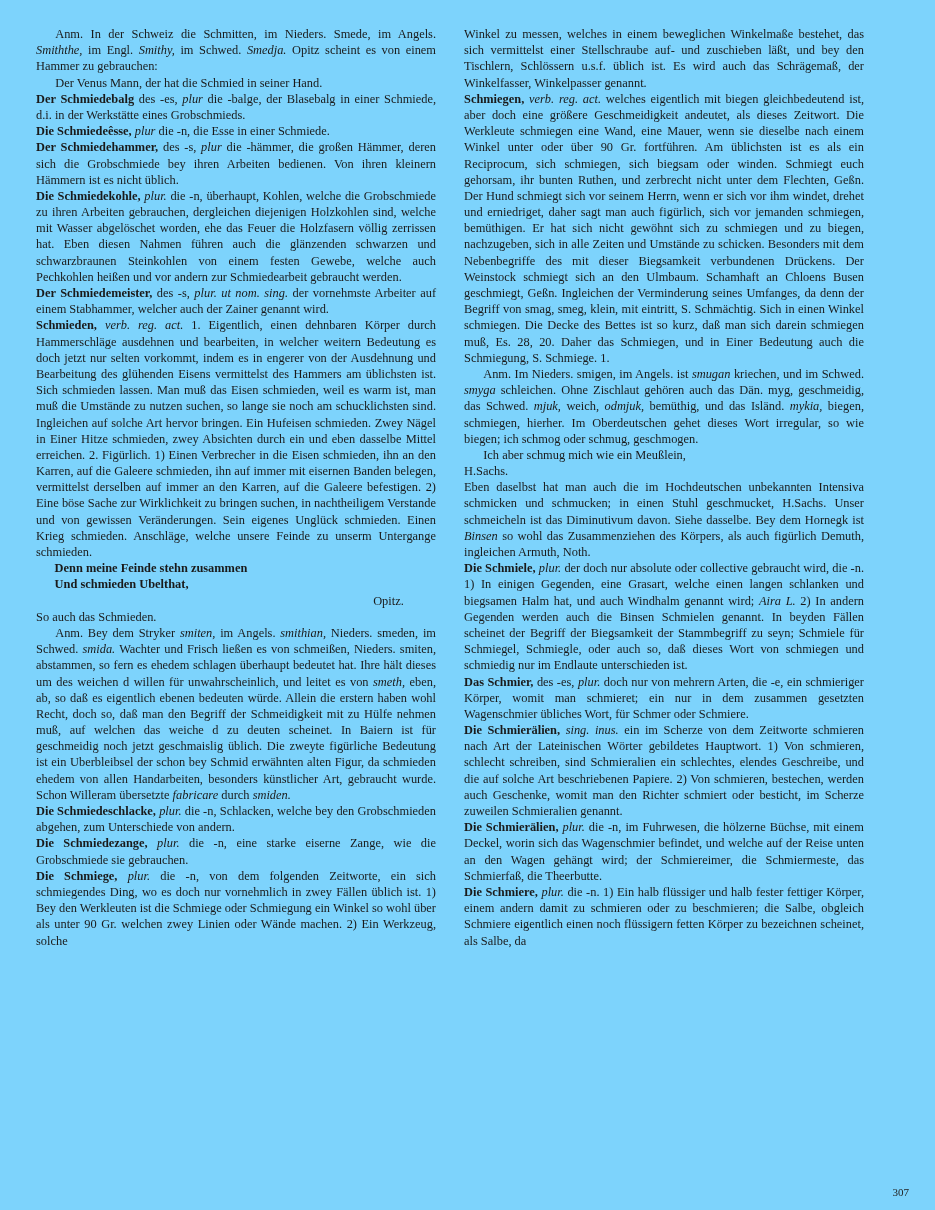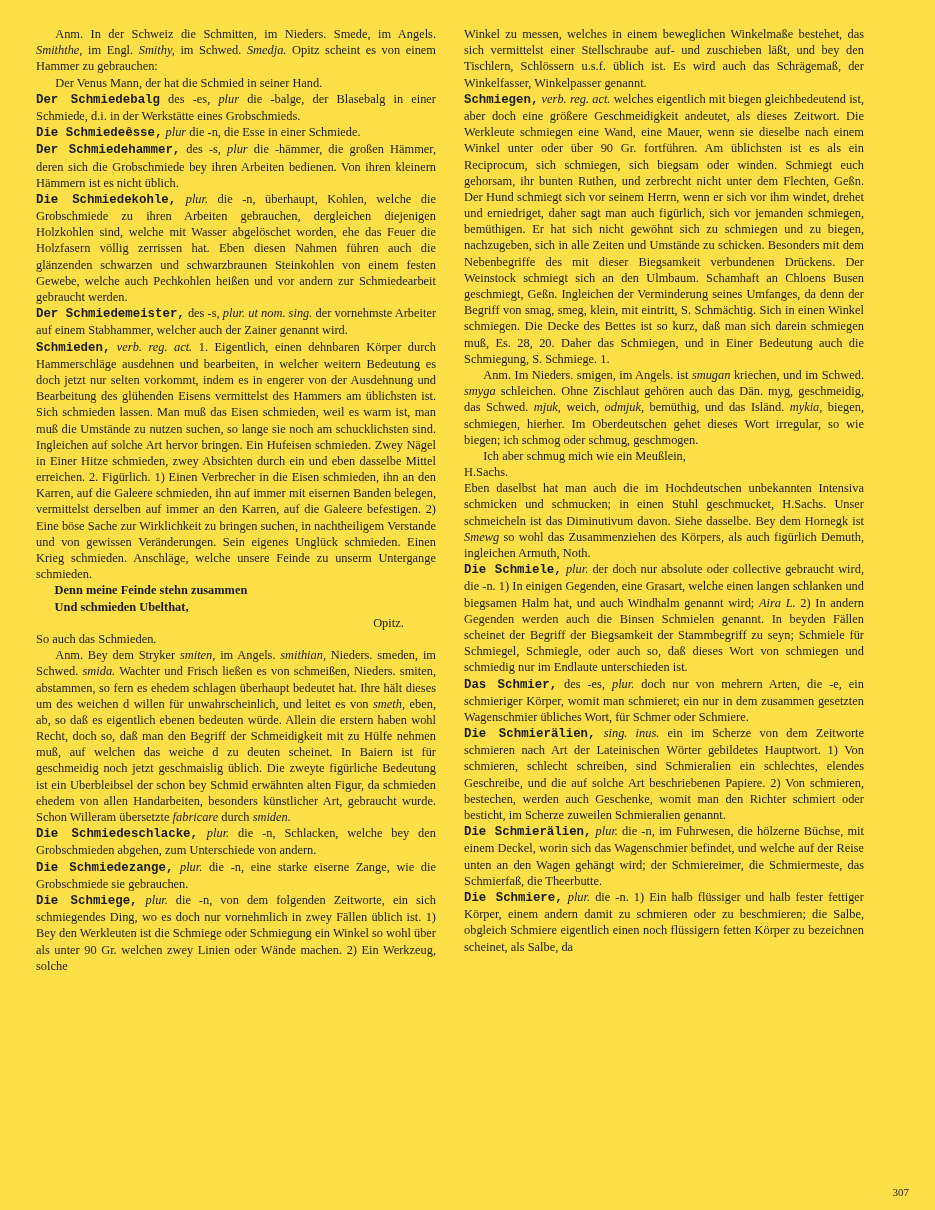--- a/index.html
+++ b/index.html
@@ -4,21 +4,21 @@
 <style>
   html, body {
     margin: 0;
     padding: 0;
     background: #ffffff;
   }
   .page {
     position: relative;
     width: 935px;
     height: 1210px;
-    background: #fde047;
+    background: #7dd3fc;
     font-family: "Liberation Serif", serif;
     color: #1a1a1a;
     box-sizing: border-box;
     padding: 26px 36px 18px 36px;
     overflow: hidden;
   }
   .columns {
     display: flex;
     gap: 28px;
     height: 1140px;
@@ -48,21 +48,21 @@
   .sig {
     text-align: right;
     padding-right: 2.6em;
     text-align: right;
     text-indent: 0;
   }
   .sig2 {
     padding-right: 4.2em;
     text-indent: 0;
   }
-  b { font-weight: bold; font-family: Liberation Mono, monospace; }
+  b { font-weight: bold; }
   i { font-style: italic; }
   .pagenum {
     position: absolute;
     right: 26px;
     bottom: 12px;
     font-size: 11px;
     color: #222;
     font-family: "Liberation Serif", serif;
   }
 </style>
@@ -88,21 +88,21 @@
         <p class="p-flat"><b>Die Schmiedeschlacke,</b><span> </span><i>plur.</i><span> die -n, Schlacken, welche bey den Grobschmieden abgehen, zum Unterschiede von andern.</span></p>
         <p class="p-flat"><b>Die Schmiedezange,</b><span> </span><i>plur.</i><span> die -n, eine starke eiserne Zange, wie die Grobschmiede sie gebrauchen.</span></p>
         <p class="p-flat"><b>Die Schmiege,</b><span> </span><i>plur.</i><span> die -n, von dem folgenden Zeitworte, ein sich schmiegendes Ding, wo es doch nur vornehmlich in zwey Fällen üblich ist. 1) Bey den Werkleuten ist die Schmiege oder Schmiegung ein Winkel so wohl über als unter 90 Gr. welchen zwey Linien oder Wände machen. 2) Ein Werkzeug, solche</span></p>
       </div>
     <div class="col" id="col-right">
         <p class="p-flat"><span>Winkel zu messen, welches in einem beweglichen Winkelmaße bestehet, das sich vermittelst einer Stellschraube auf- und zuschieben läßt, und bey den Tischlern, Schlössern u.s.f. üblich ist. Es wird auch das Schrägemaß, der Winkelfasser, Winkelpasser genannt.</span></p>
         <p class="p-flat"><b>Schmiegen,</b><span> </span><i>verb. reg. act.</i><span> welches eigentlich mit biegen gleichbedeutend ist, aber doch eine größere Geschmeidigkeit andeutet, als dieses Zeitwort. Die Werkleute schmiegen eine Wand, eine Mauer, wenn sie dieselbe nach einem Winkel unter oder über 90 Gr. fortführen. Am üblichsten ist es als ein Reciprocum, sich schmiegen, sich biegsam oder winden. Schmiegt euch gehorsam, ihr bunten Ruthen, und zerbrecht nicht unter dem Flechten, Geßn. Der Hund schmiegt sich vor seinem Herrn, wenn er sich vor ihm windet, drehet und erniedriget, daher sagt man auch figürlich, sich vor jemanden schmiegen, bemüthigen. Er hat sich nicht gewöhnt sich zu schmiegen und zu biegen, nachzugeben, sich in alle Zeiten und Umstände zu schicken. Besonders mit dem Nebenbegriffe des mit dieser Biegsamkeit verbundenen Drückens. Der Weinstock schmiegt sich an den Ulmbaum. Schamhaft an Chloens Busen geschmiegt, Geßn. Ingleichen der Verminderung seines Umfanges, da denn der Begriff von smag, smeg, klein, mit eintritt, S. Schmächtig. Sich in einen Winkel schmiegen. Die Decke des Bettes ist so kurz, daß man sich darein schmiegen muß, Es. 28, 20. Daher das Schmiegen, und in Einer Bedeutung auch die Schmiegung, S. Schmiege. 1.</span></p>
         <p class="p-indent"><span>Anm. Im Nieders. smigen, im Angels. ist </span><i>smugan</i><span> kriechen, und im Schwed. </span><i>smyga</i><span> schleichen. Ohne Zischlaut gehören auch das Dän. myg, geschmeidig, das Schwed. </span><i>mjuk,</i><span> weich, </span><i>odmjuk,</i><span> bemüthig, und das Isländ. </span><i>mykia,</i><span> biegen, schmiegen, hierher. Im Oberdeutschen gehet dieses Wort irregular, so wie biegen; ich schmog oder schmug, geschmogen.</span></p>
         <p class="p-indent"><span>Ich aber schmug mich wie ein Meußlein,</span></p>
         <p class="sig2"><span>H.Sachs.</span></p>
-        <p class="p-flat"><span>Eben daselbst hat man auch die im Hochdeutschen unbekannten Intensiva schmicken und schmucken; in einen Stuhl geschmucket, H.Sachs. Unser schmeicheln ist das Diminutivum davon. Siehe dasselbe. Bey dem Hornegk ist </span><i>Smewg</i><span> so wohl das Zusammenziehen des Körpers, als auch figürlich Demuth, ingleichen Armuth, Noth.</span></p>
+        <p class="p-flat"><span>Eben daselbst hat man auch die im Hochdeutschen unbekannten Intensiva schmicken und schmucken; in einen Stuhl geschmucket, H.Sachs. Unser schmeicheln ist das Diminutivum davon. Siehe dasselbe. Bey dem Hornegk ist </span><i>Binsen</i><span> so wohl das Zusammenziehen des Körpers, als auch figürlich Demuth, ingleichen Armuth, Noth.</span></p>
         <p class="p-flat"><b>Die Schmiele,</b><span> </span><i>plur.</i><span> der doch nur absolute oder collective gebraucht wird, die -n. 1) In einigen Gegenden, eine Grasart, welche einen langen schlanken und biegsamen Halm hat, und auch Windhalm genannt wird; </span><i>Aira L.</i><span> 2) In andern Gegenden werden auch die Binsen Schmielen genannt. In beyden Fällen scheinet der Begriff der Biegsamkeit der Stammbegriff zu seyn; Schmiele für Schmiegel, Schmiegle, oder auch so, daß dieses Wort von schmiegen und schmiedig nur im Endlaute unterschieden ist.</span></p>
         <p class="p-flat"><b>Das Schmier,</b><span> des -es, </span><i>plur.</i><span> doch nur von mehrern Arten, die -e, ein schmieriger Körper, womit man schmieret; ein nur in dem zusammen gesetzten Wagenschmier übliches Wort, für Schmer oder Schmiere.</span></p>
         <p class="p-flat"><b>Die Schmierälien,</b><span> </span><i>sing. inus.</i><span> ein im Scherze von dem Zeitworte schmieren nach Art der Lateinischen Wörter gebildetes Hauptwort. 1) Von schmieren, schlecht schreiben, sind Schmieralien ein schlechtes, elendes Geschreibe, und die auf solche Art beschriebenen Papiere. 2) Von schmieren, bestechen, werden auch Geschenke, womit man den Richter schmiert oder besticht, im Scherze zuweilen Schmieralien genannt.</span></p>
         <p class="p-flat"><b>Die Schmierälien,</b><span> </span><i>plur.</i><span> die -n, im Fuhrwesen, die hölzerne Büchse, mit einem Deckel, worin sich das Wagenschmier befindet, und welche auf der Reise unten an den Wagen gehängt wird; der Schmiereimer, die Schmiermeste, das Schmierfaß, die Theerbutte.</span></p>
         <p class="p-flat"><b>Die Schmiere,</b><span> </span><i>plur.</i><span> die -n. 1) Ein halb flüssiger und halb fester fettiger Körper, einem andern damit zu schmieren oder zu beschmieren; die Salbe, obgleich Schmiere eigentlich einen noch flüssigern fetten Körper zu bezeichnen scheinet, als Salbe, da</span></p>
       </div>
   </div>
   <div class="pagenum">307</div>
 </div>
 

